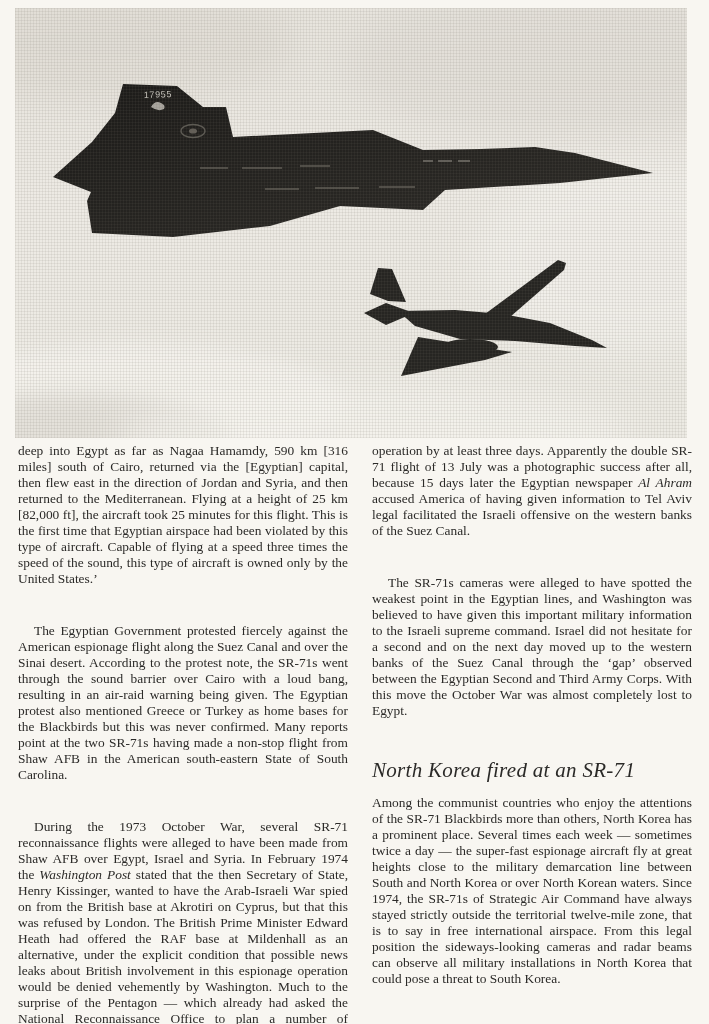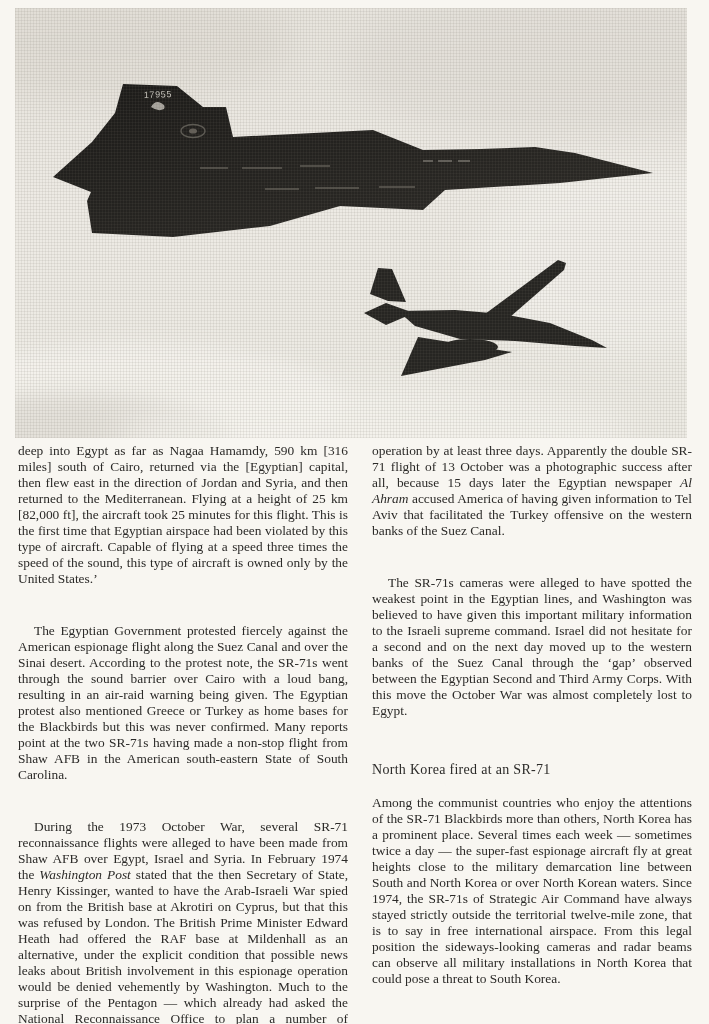--- a/index.html
+++ b/index.html
@@ -30,22 +30,22 @@
     display:flex;gap:24px;
     color:#2b2a28;
   }
   .col{font-size:13.4px;line-height:16px;text-align:justify;}
   .col-left{width:330px;}
   .col-right{width:320px;}
   .para{margin:0;text-indent:0;}
   .para.indent{text-indent:16px;margin-top:36px;}
   .para i{font-style:italic;}
   .section-heading{
-    font-weight:normal;
-    font-size:14px;line-height:24px;
+    font-style:italic;font-weight:normal;
+    font-size:21px;line-height:24px;
     margin:39px 0 13px 0;
     letter-spacing:0.3px;
   }
 </style>
 </head>
 <body>
 
 <div class="page">
 
   <figure class="photo">
@@ -118,20 +118,20 @@
     <div class="halftone"></div>
   </figure>
 
   <main class="text-area">
     <section class="col col-left" id="col-left">
         <p class="para"><span>deep into Egypt as far as Nagaa Hamamdy, 590 km [316 miles] south of Cairo, returned via the [Egyptian] capital, then flew east in the direction of Jordan and Syria, and then returned to the Mediterranean. Flying at a height of 25 km [82,000 ft], the aircraft took 25 minutes for this flight. This is the first time that Egyptian airspace had been violated by this type of aircraft. Capable of flying at a speed three times the speed of the sound, this type of aircraft is owned only by the United States.’</span></p>
         <p class="para indent"><span>The Egyptian Government protested fiercely against the American espionage flight along the Suez Canal and over the Sinai desert. According to the protest note, the SR-71s went through the sound barrier over Cairo with a loud bang, resulting in an air-raid warning being given. The Egyptian protest also mentioned Greece or Turkey as home bases for the Blackbirds but this was never confirmed. Many reports point at the two SR-71s having made a non-stop flight from Shaw AFB in the American south-eastern State of South Carolina.</span></p>
         <p class="para indent"><span>During the 1973 October War, several SR-71 reconnaissance flights were alleged to have been made from Shaw AFB over Egypt, Israel and Syria. In February 1974 the </span><i>Washington Post</i><span> stated that the then Secretary of State, Henry Kissinger, wanted to have the Arab-Israeli War spied on from the British base at Akrotiri on Cyprus, but that this was refused by London. The British Prime Minister Edward Heath had offered the RAF base at Mildenhall as an alternative, under the explicit condition that possible news leaks about British involvement in this espionage operation would be denied vehemently by Washington. Much to the surprise of the Pentagon — which already had asked the National Reconnaissance Office to plan a number of photographic reconnaissance flights — Kissinger did not accept the British offer, and a much more complicated flight plan had to be selected, which delayed the aerial espionage</span></p>
       </section>
     <section class="col col-right" id="col-right">
-        <p class="para"><span>operation by at least three days. Apparently the double SR-71 flight of 13 October was a photographic success after all, because 15 days later the Egyptian newspaper </span><i>Al Ahram</i><span> accused America of having given information to Tel Aviv that facilitated the Turkey offensive on the western banks of the Suez Canal.</span></p>
+        <p class="para"><span>operation by at least three days. Apparently the double SR-71 flight of 13 July was a photographic success after all, because 15 days later the Egyptian newspaper </span><i>Al Ahram</i><span> accused America of having given information to Tel Aviv legal facilitated the Israeli offensive on the western banks of the Suez Canal.</span></p>
         <p class="para indent"><span>The SR-71s cameras were alleged to have spotted the weakest point in the Egyptian lines, and Washington was believed to have given this important military information to the Israeli supreme command. Israel did not hesitate for a second and on the next day moved up to the western banks of the Suez Canal through the ‘gap’ observed between the Egyptian Second and Third Army Corps. With this move the October War was almost completely lost to Egypt.</span></p>
         <h2 class="section-heading">North Korea fired at an SR-71</h2>
         <p class="para"><span>Among the communist countries who enjoy the attentions of the SR-71 Blackbirds more than others, North Korea has a prominent place. Several times each week — sometimes twice a day — the super-fast espionage aircraft fly at great heights close to the military demarcation line between South and North Korea or over North Korean waters. Since 1974, the SR-71s of Strategic Air Command have always stayed strictly outside the territorial twelve-mile zone, that is to say in free international airspace. From this legal position the sideways-looking cameras and radar beams can observe all military installations in North Korea that could pose a threat to South Korea.</span></p>
       </section>
   </main>
 
 </div>
 
 </body></html>

